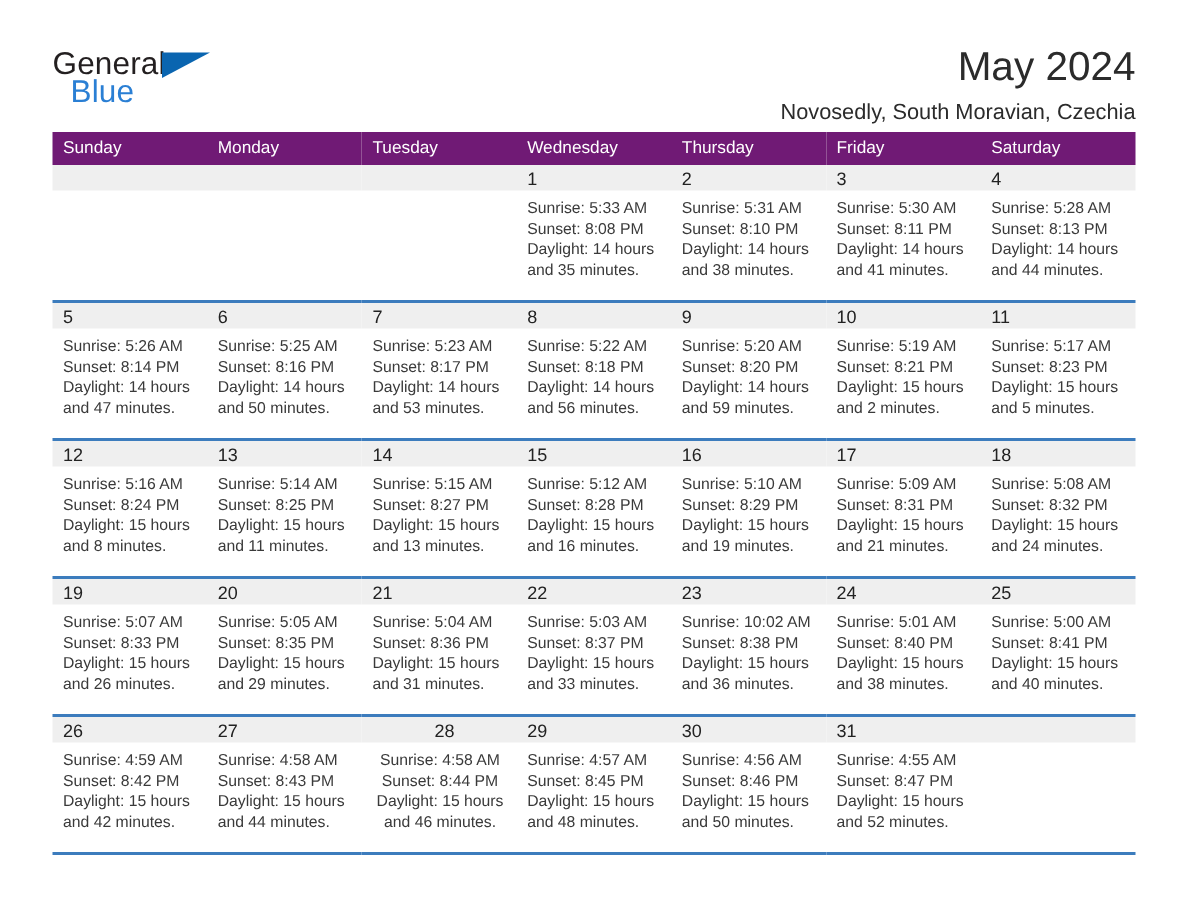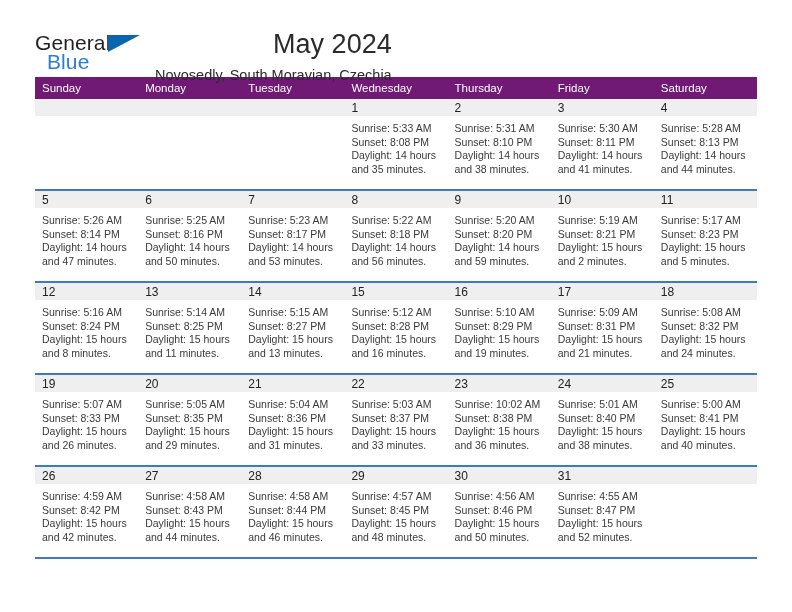--- a/index.html
+++ b/index.html
@@ -14,22 +14,23 @@
     width: 792px;
     height: 612px;
     position: relative;
     padding: 0 35px;
   }
 
   
   .topbar {
     display: flex;
     align-items: flex-start;
+    justify-content: space-between;
     padding-top: 30px;
-    height: 77px;
+    height: 88px;
   }
   .brand {
     position: relative;
     width: 120px;
     height: 48px;
     line-height: 1;
   }
   .brand-general {
     position: absolute;
     left: 0;
@@ -454,21 +455,21 @@
             <div class="daycell">
               <div class="daynum-band">27</div>
               <div class="info">
                 <div>Sunrise: 4:58 AM</div>
                 <div>Sunset: 8:43 PM</div>
                 <div>Daylight: 15 hours</div>
                 <div>and 44 minutes.</div>
               </div>
             </div>
           </td>
-          <td style="border-bottom: 2px solid rgb(60, 124, 189);">
+          <td style="border-bottom: 2px solid rgb(60, 124, 189); text-align: center;">
             <div class="daycell">
               <div class="daynum-band">28</div>
               <div class="info">
                 <div>Sunrise: 4:58 AM</div>
                 <div>Sunset: 8:44 PM</div>
                 <div>Daylight: 15 hours</div>
                 <div>and 46 minutes.</div>
               </div>
             </div>
           </td>

